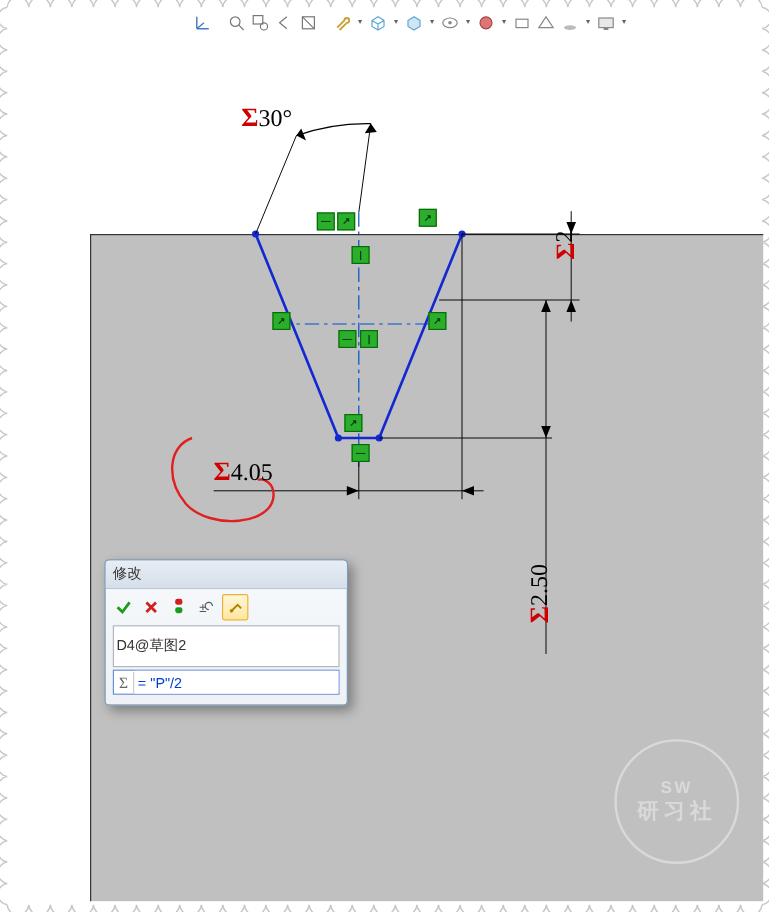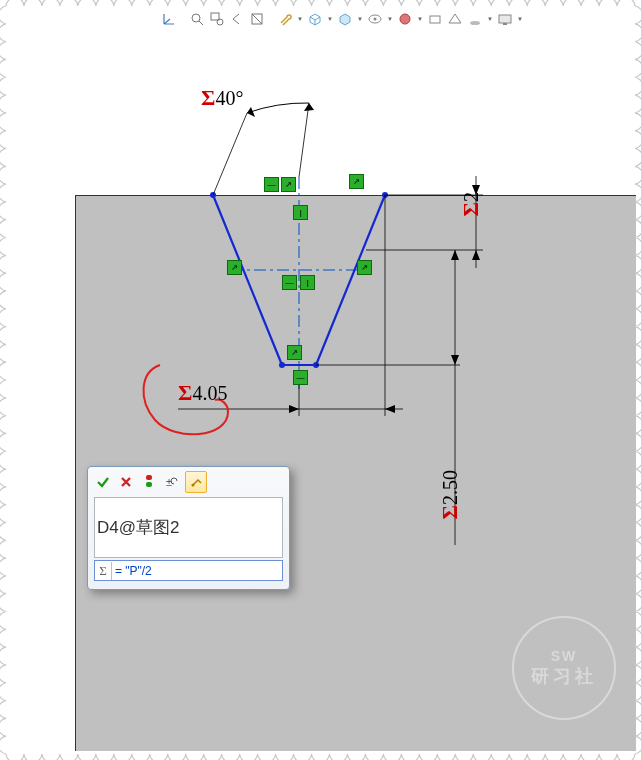--- a/index.html
+++ b/index.html
@@ -103,24 +103,24 @@
     height: 20px;
     display:flex;align-items:center;justify-content:center;
     border-radius:2px;
   }
   .modify-dialog .dlg-btn.active{
     border:1px solid #f0b030;
     background:linear-gradient(#fff6d8,#ffe7a0);
   }
   .modify-dialog .namefield {
     margin: 2px 6px 2px 6px;
-    padding: 18px 2px;
+    padding: 8px 2px;
     background: #fff;
     border: 1px solid #b0b7c0;
-    font-size: 17px;
+    font-size: 12px;
     color: #333;
   }
   .modify-dialog .valuefield {
     display:flex;align-items:center;
     margin: 2px 6px 8px 6px;
     background: #fff;
     border: 1px solid #6a8fd8;
     padding:0;
   }
   .modify-dialog .valuefield .sigma-btn{
@@ -276,37 +276,38 @@
     <line x1="316" y1="365" x2="460" y2="365" stroke="#000" stroke-width="0.8"></line>
     <line x1="455" y1="250" x2="455" y2="545" stroke="#000" stroke-width="0.8"></line>
     <polygon points="455,250 451,260 459,260" fill="#000"></polygon>
     <polygon points="455,365 451,355 459,355" fill="#000"></polygon>
 
     <path d="M 160 365 C 140 372 138 400 155 420 C 175 442 228 438 228 412 C 228 403 220 398 215 400" stroke="#e02020" stroke-width="2" fill="none"></path>
 
     <line x1="93" y1="566" x2="165" y2="562" stroke="#e02020" stroke-width="2"></line>
   </svg>
 
-  <div class="dim-label" style="left:201px;top:85px;"><span class="sigma">Σ</span><span>40°</span></div>
+  <div class="dim-label" style="left:201px;top:85px;"><span class="sigma">Σ</span><span>30°</span></div>
   <div class="dim-label" style="left:178px;top:380px;"><span class="sigma">Σ</span><span>4.05</span></div>
   <div class="dim-label vlabel" style="left:458px;top:192px;"><span class="sigma">Σ</span><span>2</span></div>
   <div class="dim-label vlabel" style="left:437px;top:470px;"><span class="sigma">Σ</span><span>2.50</span></div>
 
   <div class="relation-marker" style="left:264px;top:177px;">—</div>
   <div class="relation-marker" style="left:281px;top:177px;">↗</div>
   <div class="relation-marker" style="left:349px;top:174px;">↗</div>
   <div class="relation-marker" style="left:293px;top:205px;">|</div>
   <div class="relation-marker" style="left:227px;top:260px;">↗</div>
   <div class="relation-marker" style="left:282px;top:275px;">—</div>
   <div class="relation-marker" style="left:300px;top:275px;">|</div>
   <div class="relation-marker" style="left:357px;top:260px;">↗</div>
   <div class="relation-marker" style="left:287px;top:345px;">↗</div>
   <div class="relation-marker" style="left:293px;top:370px;">—</div>
 
   <div class="modify-dialog">
+    <div class="titlebar">修改</div>
     <div class="btnrow">
       <div class="dlg-btn">
           <svg width="14" height="14">
             <path d="M2 7 L6 11 L12 3" stroke="#1a9c1a" stroke-width="2.3" fill="none"></path>
           </svg>
         </div>
       <div class="dlg-btn">
           <svg width="14" height="14">
             <path d="M3 3 L11 11 M11 3 L3 11" stroke="#d02020" stroke-width="2.3"></path>
           </svg>

